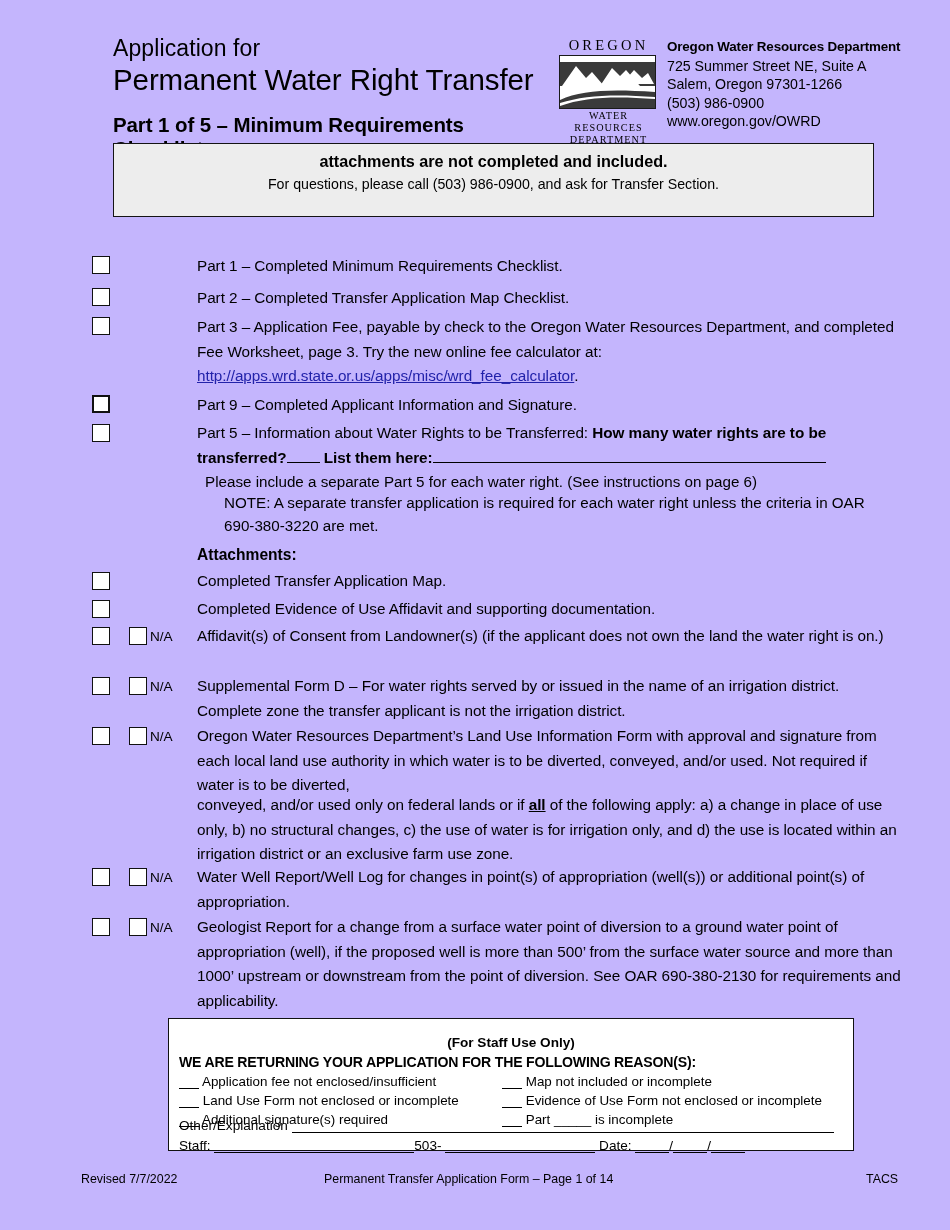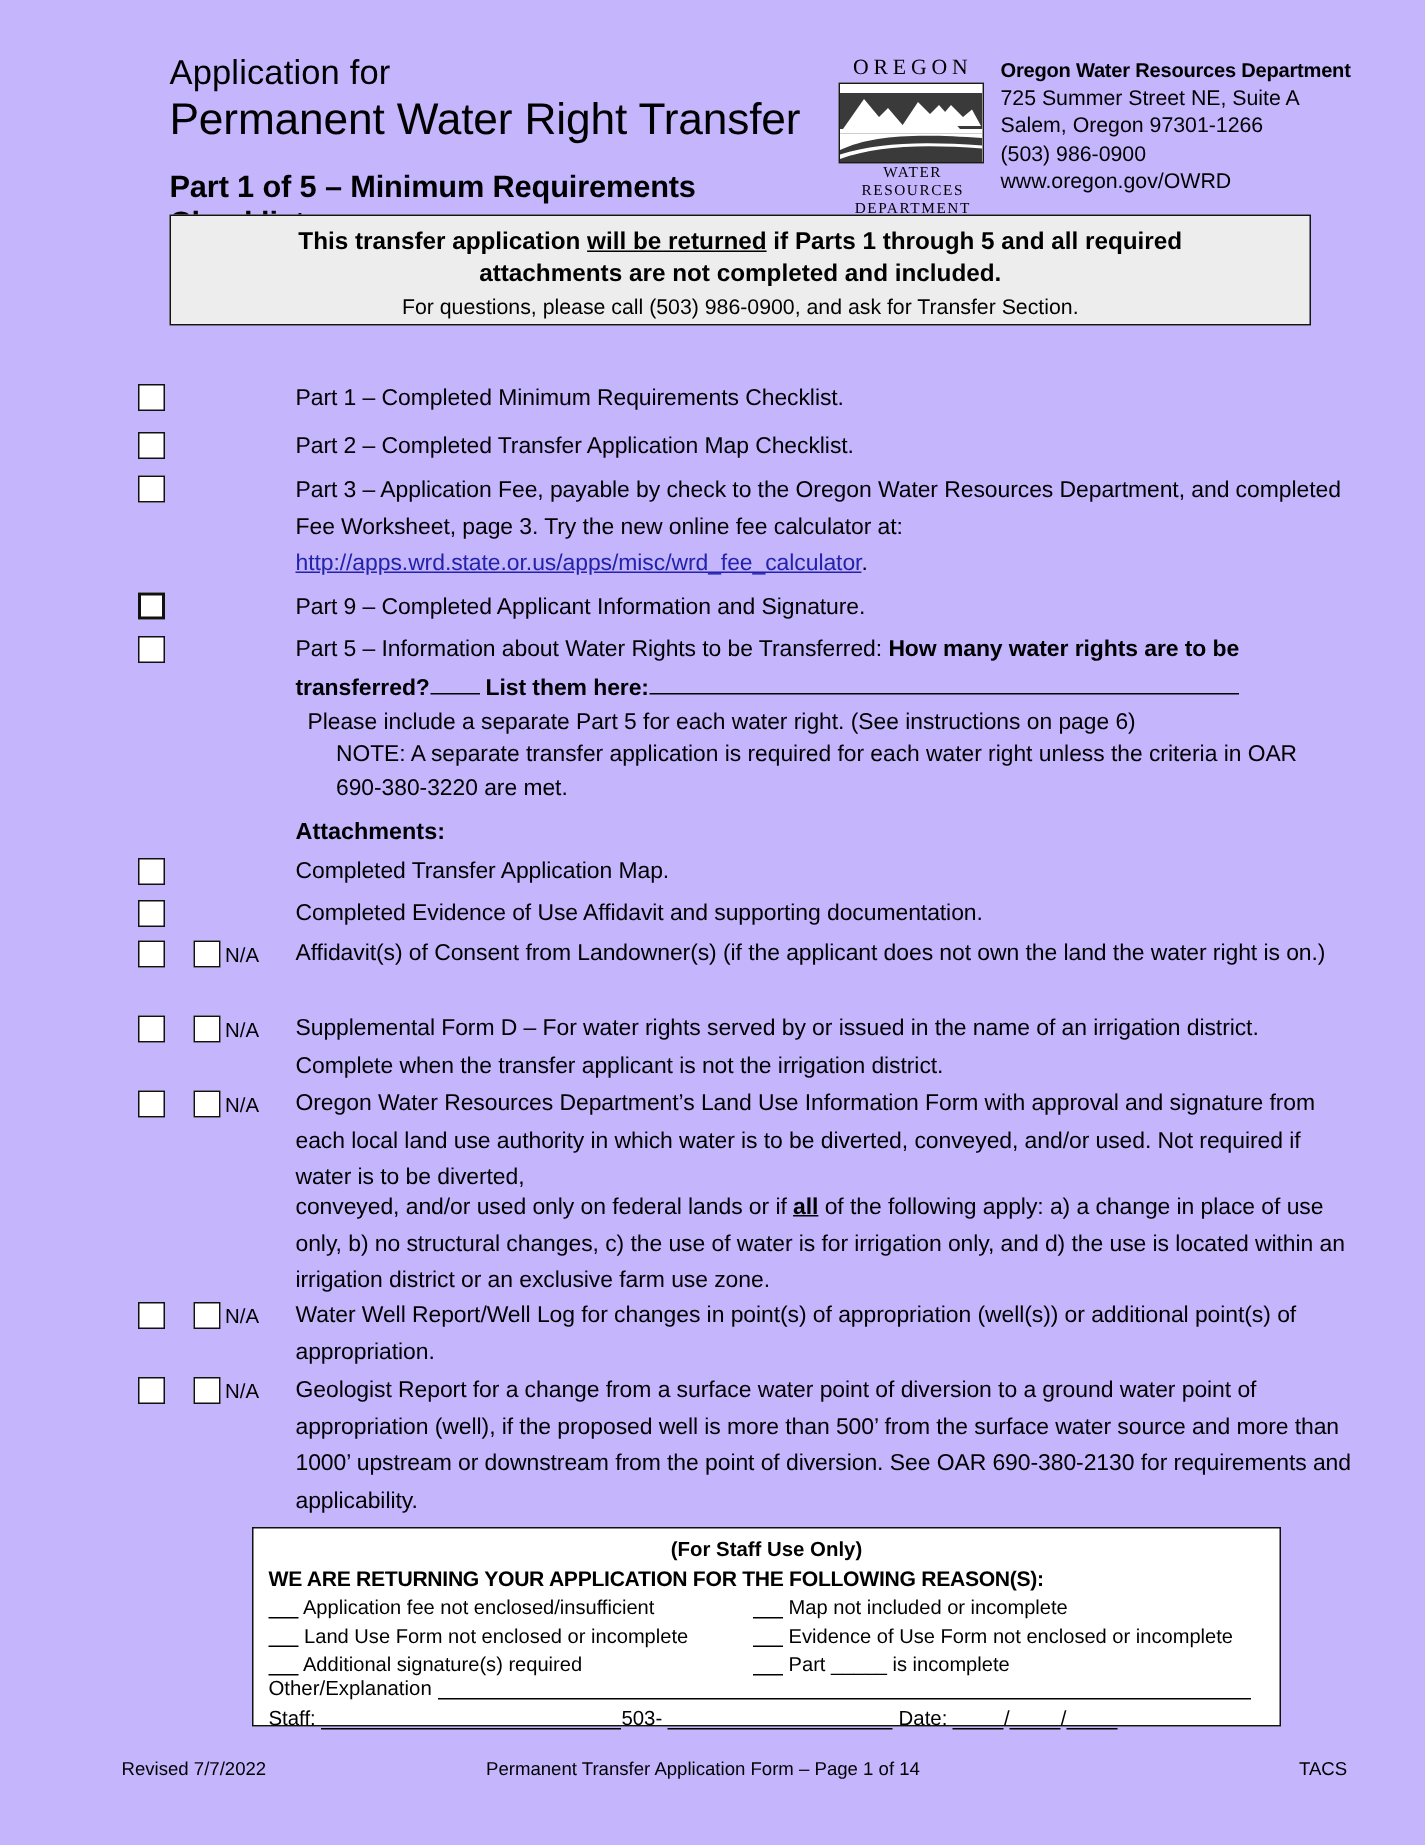--- a/index.html
+++ b/index.html
@@ -207,21 +207,21 @@
     width: 686px;
     height: 133px;
     border: 1.8px solid #111;
     box-sizing: border-box;
     background: #ffffff;
   }
   #staff-title {
     text-align: center;
     font-size: 13.6px;
     font-weight: bold;
-    margin-top: 6px;
+    margin-top: 16px;
   }
   #staff-sub {
     font-size: 14.1px;
     font-weight: bold;
     margin: 4px 0 0 10px;
     letter-spacing: -0.2px;
   }
   .staff-grid {
     position: relative;
     margin-top: 3px;
@@ -290,21 +290,20 @@
     <div id="agency-info">
       <div class="agency-name">Oregon Water Resources Department</div>
       <div>725 Summer Street NE, Suite A</div>
       <div>Salem, Oregon  97301-1266</div>
       <div>(503) 986-0900</div>
       <div>www.oregon.gov/OWRD</div>
     </div>
   </div>
 
   <div id="warning-box">
-    <div class="warn-line"><span>This transfer application </span><span class="u">will be returned</span><span> if Parts 1 through 5 and all required</span></div>
     <div class="warn-line">attachments are not completed and included.</div>
     <div class="warn-sub">For questions, please call (503) 986-0900, and ask for Transfer Section.</div>
   </div>
 
 
   <div class="row" style="top:256px;">
     <div class="cb cb1" style="top:0px;"></div>
     <div class="txt" style="top:-2px;">Part 1 – Completed Minimum Requirements Checklist.</div>
   </div>
 
@@ -347,21 +346,21 @@
     <div class="cb cb1" style="top:0px;"></div>
     <div class="cb cb2" style="top:0px;"></div>
     <div class="na" style="top:1px;">N/A</div>
     <div class="txt" style="top:-3px;width:705px;">Affidavit(s) of Consent from Landowner(s) (if the applicant does not own the land the water right is on.)</div>
   </div>
 
   <div class="row" style="top:677px;">
     <div class="cb cb1" style="top:0px;"></div>
     <div class="cb cb2" style="top:0px;"></div>
     <div class="na" style="top:1px;">N/A</div>
-    <div class="txt" style="top:-3px;width:700px;">Supplemental Form D – For water rights served by or issued in the name of an irrigation district. Complete when the transfer applicant is not the irrigation district.</div>
+    <div class="txt" style="top:-3px;width:700px;">Supplemental Form D – For water rights served by or issued in the name of an irrigation district. Complete zone the transfer applicant is not the irrigation district.</div>
   </div>
 
   <div class="row" style="top:727px;">
     <div class="cb cb1" style="top:0px;"></div>
     <div class="cb cb2" style="top:0px;"></div>
     <div class="na" style="top:1px;">N/A</div>
     <div class="txt" style="top:-3px;width:690px;">Oregon Water Resources Department’s Land Use Information Form with approval and signature from each local land use authority in which water is to be diverted, conveyed, and/or used. Not required if water is to be diverted,</div>
   </div>
 
   <div class="txt" style="top:793px;width:706px;"><span>conveyed, and/or used only on federal lands or if </span><span class="b u">all</span><span> of the following apply: a) a change in place of use only, b) no structural changes, c) the use of water is for irrigation only, and d) the use is located within an irrigation district or an exclusive farm use zone.</span></div>

